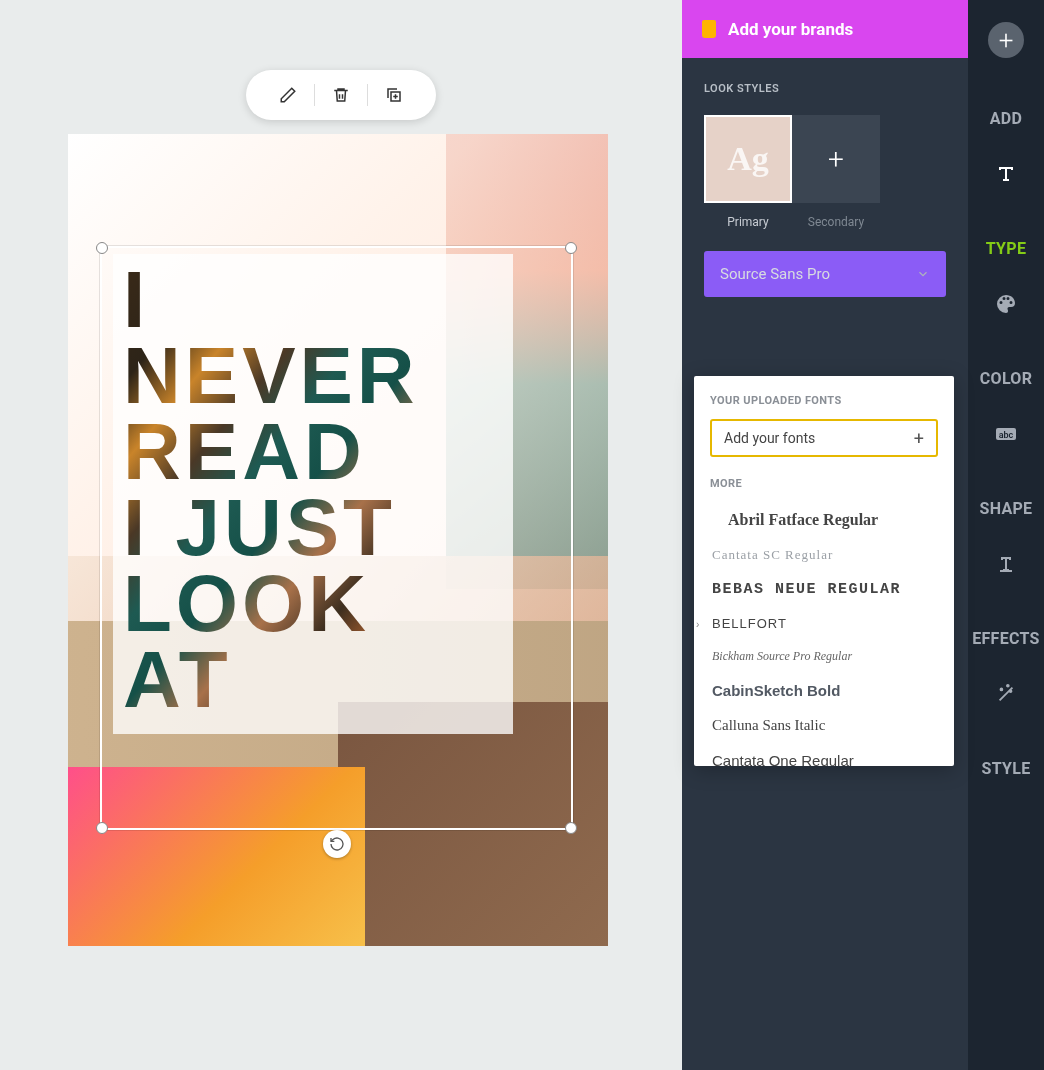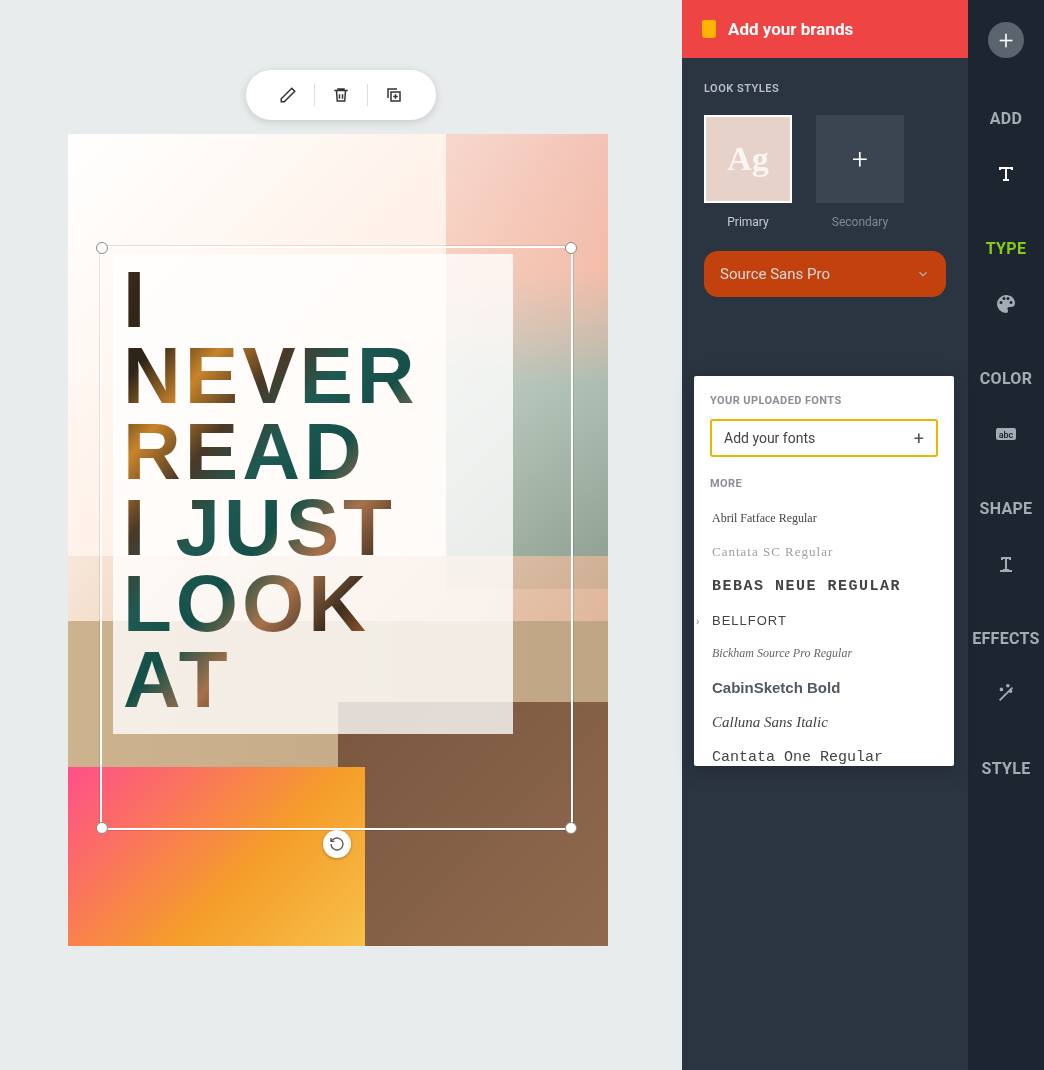--- a/index.html
+++ b/index.html
@@ -19,47 +19,47 @@
   .bg5 { bottom:0; right:0; width:50%; height:30%; background: linear-gradient(135deg, #7a5640, #8f6a4e); }
   .text-overlay { position: absolute; top:120px; left:45px; width:400px; height:480px; background: rgba(255,255,255,0.78); }
   .knockout-text { position:absolute; top:128px; left:55px; font-weight:900; font-size:80px; line-height:0.95; letter-spacing:4px; font-family: Impact, "Arial Black", sans-serif; background: linear-gradient(130deg, #3a2a18 0%, #2d2418 15%, #c9842a 25%, #4a3826 35%, #1e5a52 45%, #155048 55%, #a8714a 65%, #3d2e1f 75%, #ba6832 85%, #2a2215 100%); -webkit-background-clip: text; background-clip: text; color: transparent; white-space: pre-line; }
   .selection-box { position: absolute; top:112px; left:32px; width:473px; height:584px; border:2px solid #fff; box-shadow: 0 0 0 1px rgba(0,0,0,0.1); }
   .handle { position:absolute; width:12px; height:12px; background:#fff; border:1px solid #888; border-radius:50%; }
   .handle.tl { top:-6px; left:-6px; } .handle.tr { top:-6px; right:-6px; }
   .handle.bl { bottom:-6px; left:-6px; } .handle.br { bottom:-6px; right:-6px; }
   .rotate-handle { position:absolute; bottom:-30px; left:50%; transform:translateX(-50%); width:28px; height:28px; background:#fff; border-radius:50%; display:flex; align-items:center; justify-content:center; box-shadow:0 1px 3px rgba(0,0,0,0.3); }
 
   .side-panel { width: 286px; background: #2b3542; color: #d0d4d9; display:flex; flex-direction:column; }
-  .brand-banner { background: #ef4444; color:#fff; height:58px; display:flex; align-items:center; padding:0 20px; font-weight:700; font-size:17px; gap:12px; }
+  .brand-banner { background: #d946ef; color:#fff; height:58px; display:flex; align-items:center; padding:0 20px; font-weight:700; font-size:17px; gap:12px; }
   .brand-badge { width:14px; height:18px; background:#ffb400; border-radius:2px 2px 3px 3px; }
   .panel-section { padding: 24px 22px 10px 22px; }
   .section-title { font-size:11px; letter-spacing:0.5px; color:#b8bfc7; font-weight:600; margin-bottom:20px; }
-  .styles-row { display:flex; gap:24px; }
+  .styles-row { display:flex; }
   .style-card { display:flex; flex-direction:column; align-items:center; gap:12px; }
   .style-swatch { width:88px; height:88px; display:flex; align-items:center; justify-content:center; cursor:pointer; }
   .style-swatch.primary { background:#e6d2c8; border:2px solid #fff; }
   .style-swatch.primary span { font-family: Georgia, serif; font-size:34px; font-weight:700; color:rgba(255,255,255,0.8); }
   .style-swatch.secondary { background:#3b4552; color:#fff; font-size:28px; font-weight:300; }
   .style-label { font-size:12px; color:#c7ccd3; }
   .style-label.dim { color:#7f8892; }
-  .ff-select { margin:12px 22px 0 22px; background:#c2410c; height:46px; border-radius:14px; display:flex; align-items:center; justify-content:space-between; padding:8px 16px; cursor:pointer; color:#d7dbe0; font-size:15px; }
+  .ff-select { margin:12px 22px 0 22px; background:#8b5cf6; height:46px; border-radius:3px; display:flex; align-items:center; justify-content:space-between; padding:8px 16px; cursor:pointer; color:#d7dbe0; font-size:15px; }
   .font-dropdown { position:absolute; top:376px; right:90px; width:260px; height:390px; background:#fff; border-radius:2px; box-shadow:0 4px 20px rgba(0,0,0,0.25); overflow:hidden; color:#333; }
   .font-dropdown-inner { height:100%; overflow-y:auto; padding:18px 16px 10px 16px; }
   .fd-heading { font-size:11px; font-weight:700; color:#8a8f96; letter-spacing:0.4px; margin-bottom:12px; }
   .add-fonts-btn { border:2px solid #e6b800; border-radius:3px; height:38px; display:flex; align-items:center; justify-content:space-between; padding:0 12px; font-size:14px; color:#444; cursor:pointer; margin-bottom:20px; }
   .font-item { padding:9px 2px; font-size:15px; color:#444; cursor:pointer; position:relative; }
   .font-item .chev { position:absolute; left:-14px; top:12px; font-size:10px; color:#888; }
-  .f-abril { font-family: Georgia, serif; font-weight:400; font-size:12px; }
+  .f-abril { font-family: Georgia, serif; font-weight:700; font-size:16px;margin-left:16px; }
   .f-amatic { font-family: cursive; color:#9ba0a6; font-size:13px; letter-spacing:1px; }
   .f-bebas { font-family: Liberation Mono, monospace; font-weight:700; letter-spacing:1.5px; text-transform:uppercase; font-size:15px; }
   .f-bellfort { font-family: sans-serif; letter-spacing:1px; text-transform:uppercase; font-size:13px; }
   .f-script { font-family: cursive; font-style:italic; font-size:12px; color:#666; }
   .f-cabin { font-family: sans-serif; font-weight:700; color:#525963; }
-  .f-calluna { font-style:italic; font-family: serif; }
-  .f-cantata { font-family: Liberation Mono, monospace; }
+  .f-calluna { font-family: serif; }
+  .f-cantata { font-family: Liberation Sans, sans-serif; }
   .font-dropdown-inner::-webkit-scrollbar { width:14px; }
   .font-dropdown-inner::-webkit-scrollbar-track { background:#f0f0f0; }
   .font-dropdown-inner::-webkit-scrollbar-thumb { background:#c0c0c0; }
 
   .tool-rail { width: 76px; background:#1c2530; display:flex; flex-direction:column; align-items:center; padding-top:18px; gap:24px; }
   .rail-item { display:flex; flex-direction:column; align-items:center; gap:6px; color:#a4abb5; cursor:pointer; width:100%; padding:4px 0; }
   .rail-item.active { color:#84cc16; }
   .rail-icon { width:28px; height:28px; display:flex; align-items:center; justify-content:center; }
   .rail-label { font-size:16px; letter-spacing:0.3px; font-weight:700;margin-top:45px; }
   .add-circle { width:36px; height:36px; border-radius:50%; background:#5a636e; color:#fff; display:flex; align-items:center; justify-content:center; font-size:26px; font-weight:300; }

